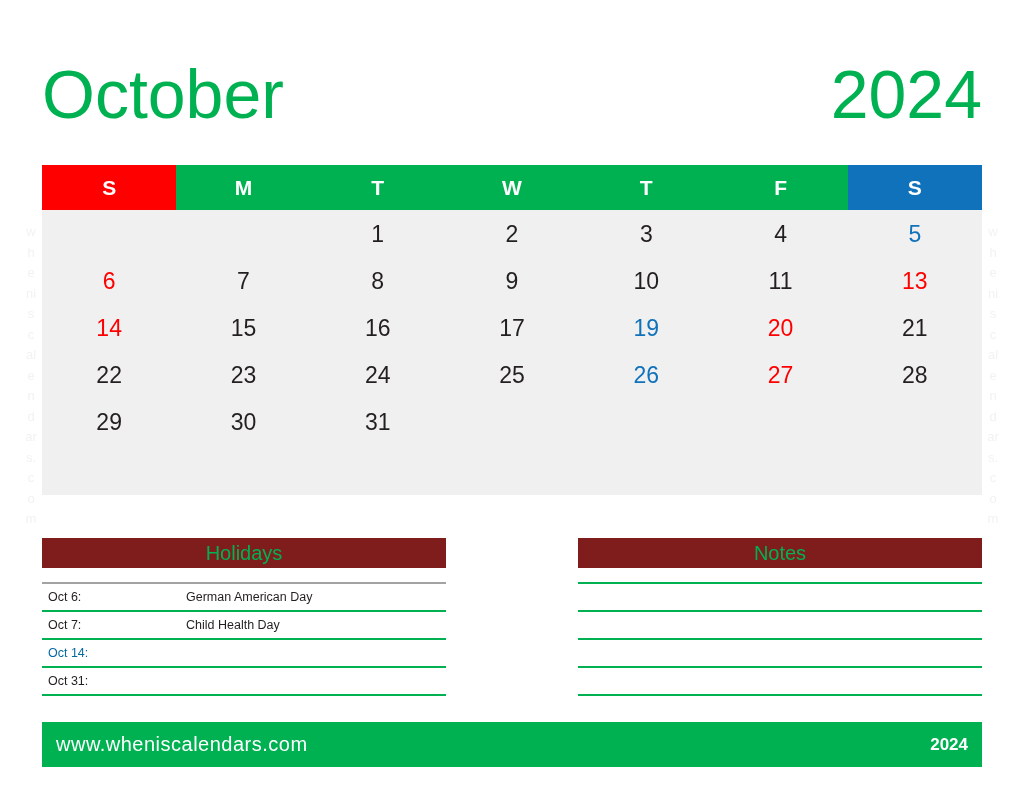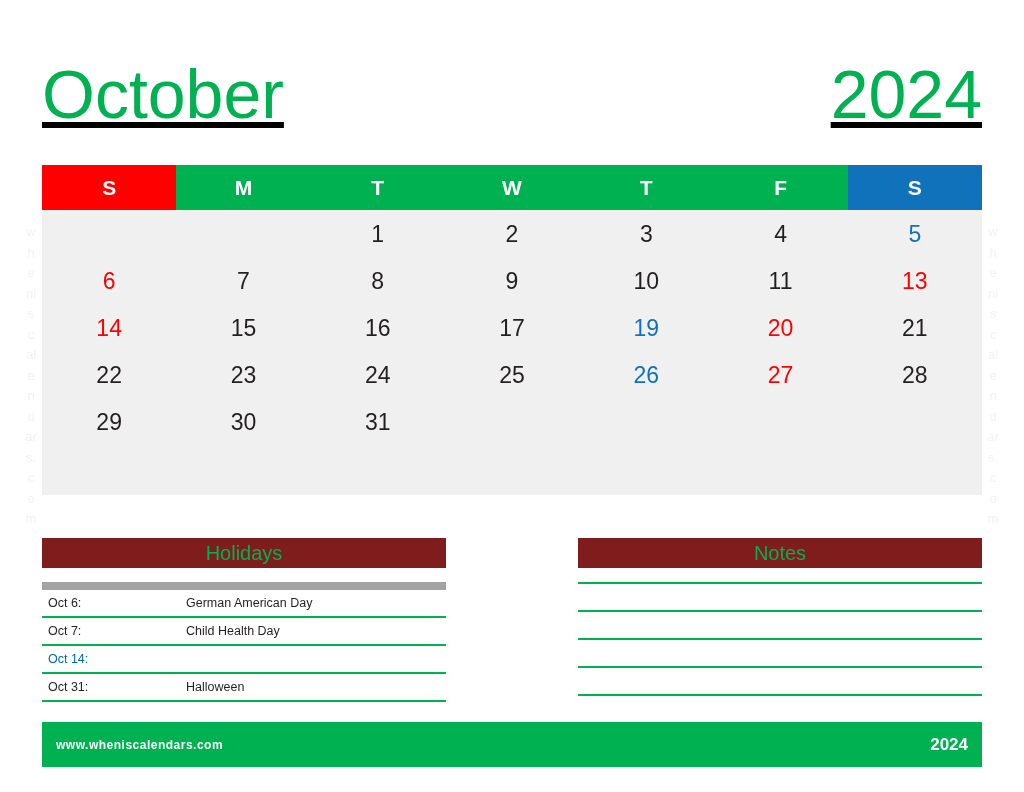--- a/index.html
+++ b/index.html
@@ -25,21 +25,20 @@
   
   .title-row {
     position: absolute;
     left: 42px;
     top: 48px;
     width: 940px;
     height: 92px;
     display: flex;
     align-items: center;
     justify-content: space-between;
-    text-decoration: underline;
   }
   .month-name {
     font-size: 68px;
     line-height: 1;
     color: #00b152;
     font-weight: 400;
     letter-spacing: 0px;
   }
   .year-name {
     font-size: 68px;
@@ -122,21 +121,21 @@
     background: #7f1d1d;
     height: 30px;
     display: flex;
     align-items: center;
     justify-content: center;
     color: #00b152;
     font-size: 20px;
   }
   .holiday-table {
     margin-top: 14px;
-    border-top: 8px solid #a3a3a3;
+    border-top: 2px solid #a3a3a3;
   }
   .holiday-row {
     display: flex;
     align-items: center;
     height: 26px;
     border-bottom: 2px solid #00b152;
     font-size: 12.5px;
     color: #231f20;
   }
   .holiday-row.red { color: #0369a1; }
@@ -160,21 +159,21 @@
     width: 940px;
     height: 45px;
     background: #00b152;
     display: flex;
     align-items: center;
     justify-content: space-between;
     box-sizing: border-box;
     padding: 0 14px;
     color: #ffffff;
   }
-  .footer-site { font-size: 12px; letter-spacing: 0.5px; font-weight: bold; }
+  .footer-site { font-size: 20px; letter-spacing: 0.5px; }
   .footer-year { font-size: 17px; font-weight: bold; }
 </style>
 </head>
 <body>
 
 <div id="page">
 
   <div class="title-row">
     <div class="month-name">October</div>
     <div class="year-name">2024</div>
@@ -280,21 +279,20 @@
           </div>
           <div class="holiday-row">
             <div class="holiday-date">Oct 7:</div>
             <div class="holiday-label">Child Health Day</div>
           </div>
           <div class="holiday-row red">
             <div class="holiday-date">Oct 14:</div>
           </div>
           <div class="holiday-row">
             <div class="holiday-date">Oct 31:</div>
-            <div class="holiday-label">Halloween</div>
           </div>
         </div>
     </div>
 
     <div class="panel">
       <div class="panel-head">Notes</div>
       <div class="notes-lines" id="notes-lines">
           <div class="note-line"></div>
           <div class="note-line"></div>
           <div class="note-line"></div>

